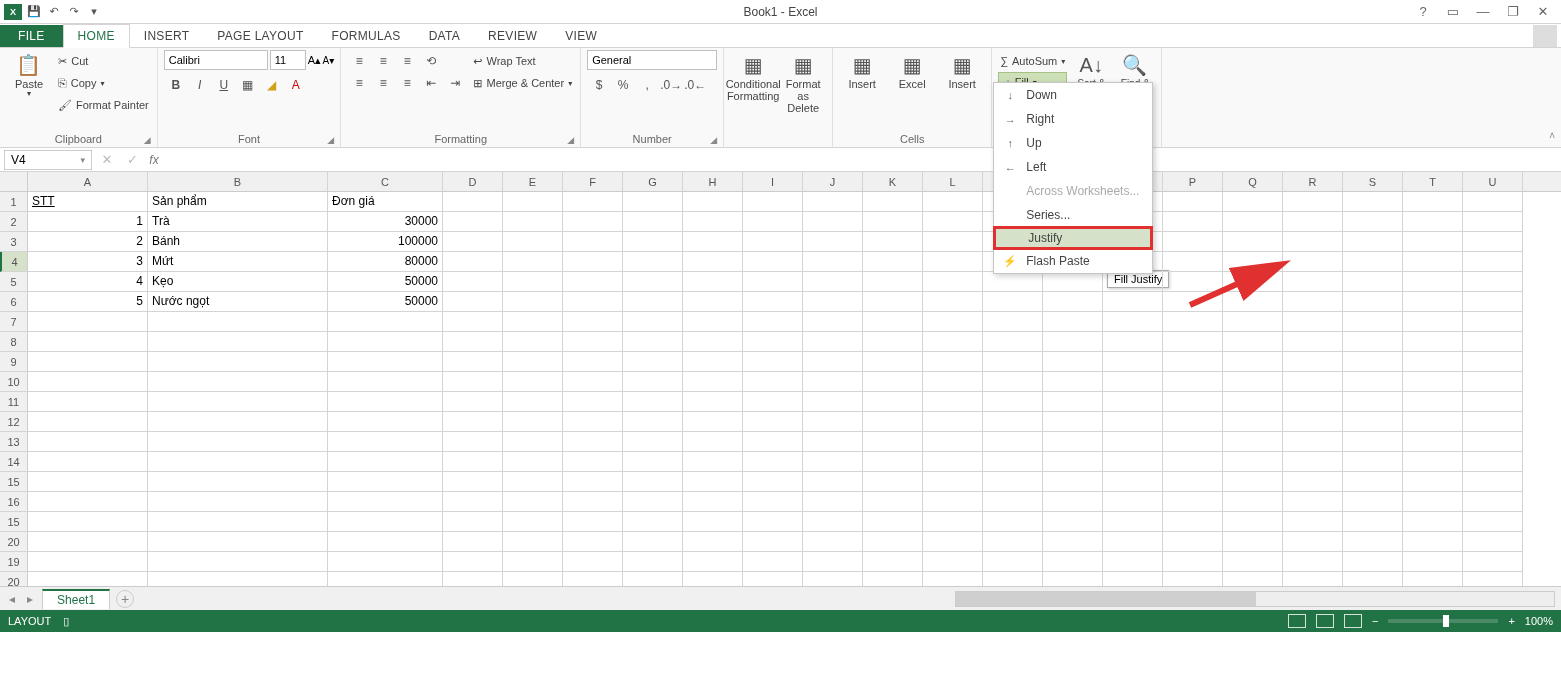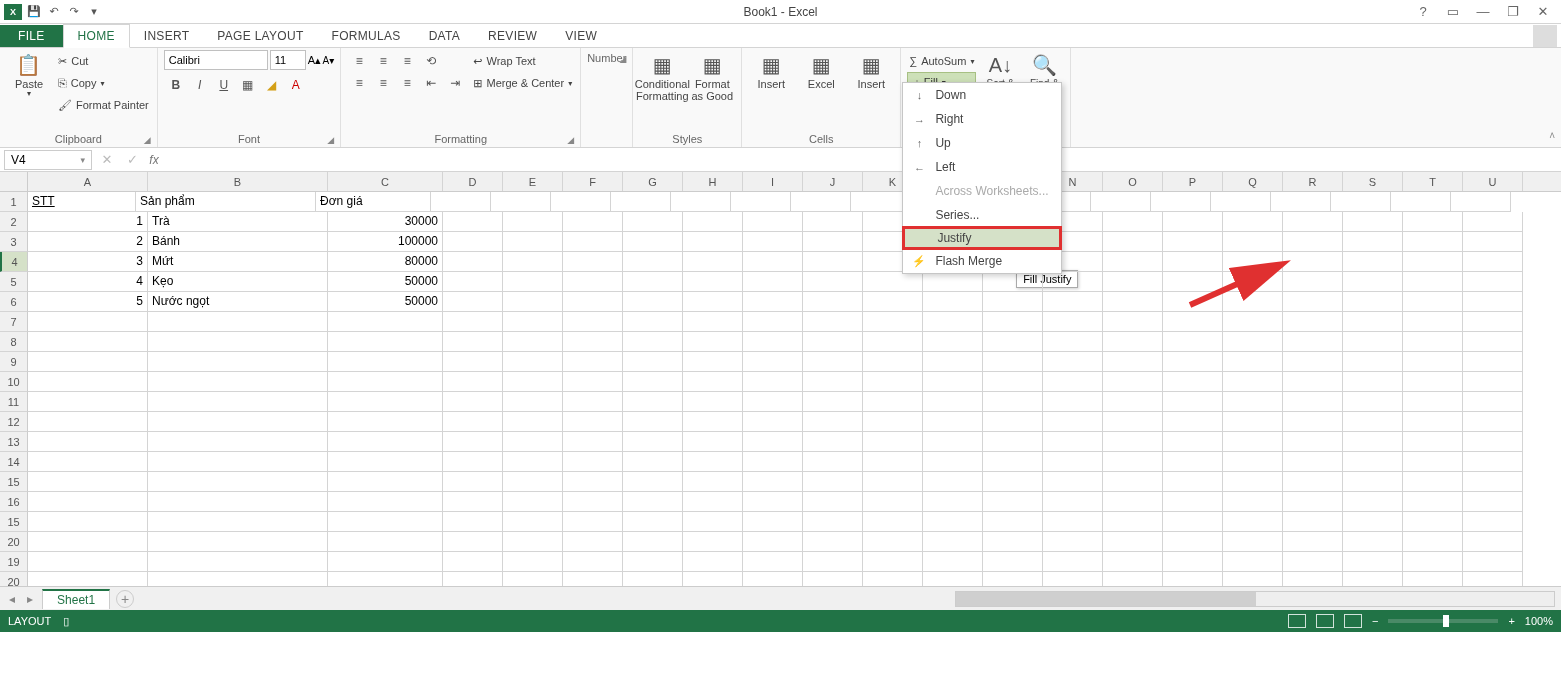--- a/index.html
+++ b/index.html
@@ -207,35 +207,44 @@
             <span>⊞</span>
             <span>Merge &amp; Center</span>
             <span style="font-size:8px">▾</span>
           </div>
       </div>
     </div>
     <div class="group-label"><span>Formatting</span><span class="launcher">◢</span></div>
   </div>
 
   <div class="group">
+    <div class="group-body" style="flex-direction:column;gap:4px">
+      <input style="width: 130px; height: 20px; border: 1px solid rgb(192, 192, 192); font-size: 11px; padding: 0px 4px;" value="General">
+      <div class="btnrow">
+        <span>$</span>
+        <span>%</span>
+        <span>,</span>
+        <span>.0→</span>
+        <span>.0←</span>
+      </div>
+    </div>
     <div class="group-label"><span>Number</span><span class="launcher">◢</span></div>
   </div>
 
   <div class="group">
     <div class="group-body">
       <div class="bigbtn">
           <span class="ico">▦</span>
           <span>Conditional Formatting</span>
         </div>
       <div class="bigbtn">
           <span class="ico">▦</span>
-          <span>Format as Good</span>
-        </div>
-    </div>
-    <div class="group-label">Styles</div>
+          <span>Format as Delete</span>
+        </div>
+    </div>
   </div>
 
   <div class="group">
     <div class="group-body">
       <div class="bigbtn">
           <span class="ico">▦</span>
           <span>Insert</span>
         </div>
       <div class="bigbtn">
           <span class="ico">▦</span>
@@ -302,21 +311,21 @@
       <div class="fill-item">
           <span class="fi-icon"></span>
           <span>Series...</span>
         </div>
       <div class="fill-item highlighted">
           <span class="fi-icon"></span>
           <span>Justify</span>
         </div>
       <div class="fill-item">
           <span class="fi-icon">⚡</span>
-          <span>Flash Merge</span>
+          <span>Flash Paste</span>
         </div>
     </div>
     <div class="tooltip-box" style="top:222px;right:-8px">Fill Justify</div>
   </div>
 
   <span class="collapse-caret">˄</span>
 </div>
 
 <div class="fbar">
   <div class="namebox">
@@ -353,21 +362,21 @@
       <div class="colh" style="width: 60px;">P</div>
       <div class="colh" style="width: 60px;">Q</div>
       <div class="colh" style="width: 60px;">R</div>
       <div class="colh" style="width: 60px;">S</div>
       <div class="colh" style="width: 60px;">T</div>
       <div class="colh" style="width: 60px;">U</div>
     </div>
   <div id="gridbody">
       <div class="gridrow">
         <div class="rowh">1</div>
-        <div class="cell" style="width: 108px; text-decoration: underline;">STT</div>
+        <div class="cell" style="width: 120px; text-decoration: underline;">STT</div>
         <div class="cell" style="width: 180px;">Sản phẩm</div>
         <div class="cell" style="width: 115px;">Đơn giá</div>
         <div class="cell" style="width: 60px;"></div>
         <div class="cell" style="width: 60px;"></div>
         <div class="cell" style="width: 60px;"></div>
         <div class="cell" style="width: 60px;"></div>
         <div class="cell" style="width: 60px;"></div>
         <div class="cell" style="width: 60px;"></div>
         <div class="cell" style="width: 60px;"></div>
         <div class="cell" style="width: 60px;"></div>

